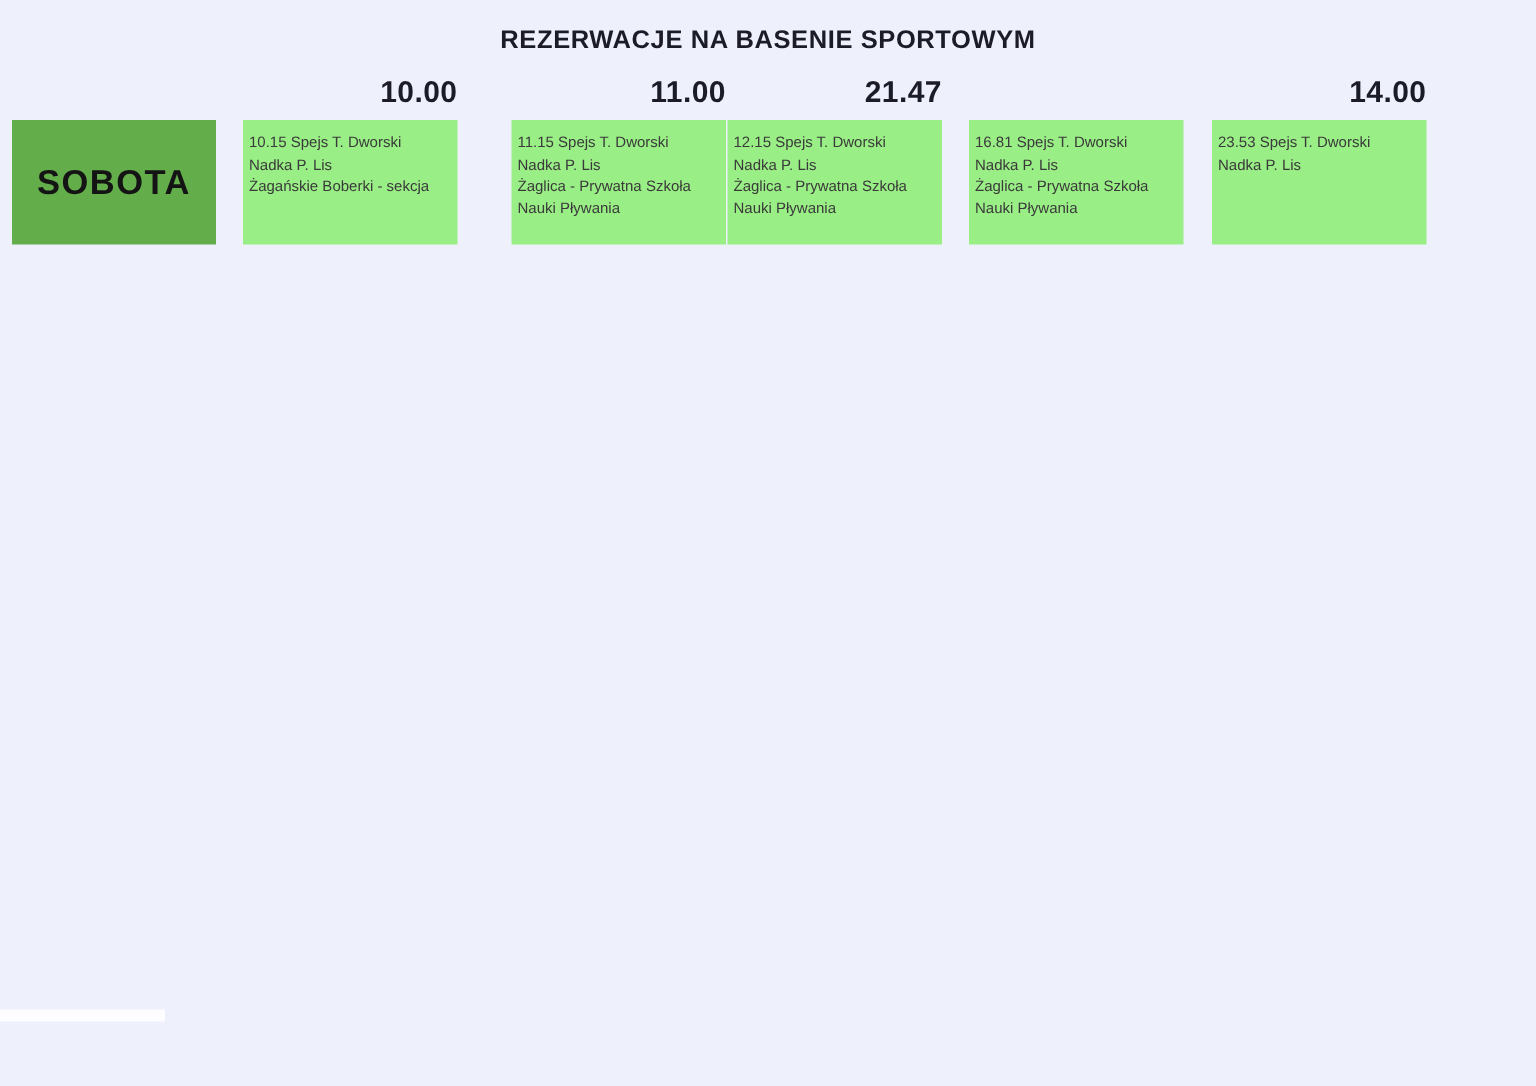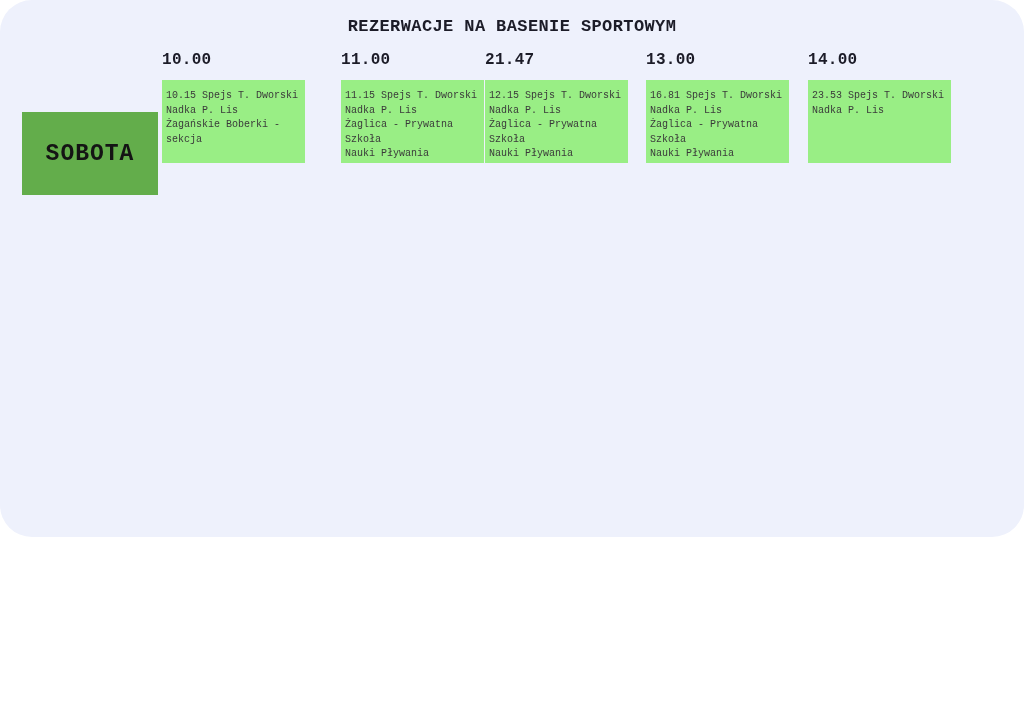--- a/index.html
+++ b/index.html
@@ -1,58 +1,56 @@
 <!DOCTYPE html>
 <html><head>
 <meta charset="utf-8">
 <style>
   html, body { margin: 0; padding: 0; }
   #stage {
     position: relative;
     width: 1024px;
-    height: 537px;
+    height: 724px;
     overflow: hidden;
     background: var(--bg, #eef1fc);
-    font-family: Liberation Mono, monospace;
-    border-radius: 32px;
+    font-family: Liberation Sans, sans-serif;
   }
   .page-title {
     position: absolute;
     top: 17px; left: 0;
     width: 1024px;
     text-align: center;
     font-size: 17px;
     font-weight: bold;
     letter-spacing: 0.4px;
     color: var(--ink, #1c1c28);
   }
   .time-header {
     position: absolute;
     top: 51px;
     width: 143px;
     height: 24px;
-    text-align: left;
-    font-size: 16px;
+    text-align: right;
+    font-size: 20px;
     font-weight: bold;
     letter-spacing: 0.3px;
     color: var(--ink, #1c1c28);
   }
   .day-cell {
     position: absolute;
-    left: 22px; top: 80px;
+    left: 8px; top: 80px;
     width: 136px; height: 83px;
     background: var(--day-green, #63ad4b);
     display: flex;
     align-items: center;
     justify-content: center;
     font-size: 23px;
     font-weight: bold;
     letter-spacing: 1px;
     color: #141414;
-    margin-top: 32px;
   }
   .slot-cell {
     position: absolute;
     top: 80px;
     width: 143px; height: 83px;
     box-sizing: border-box;
     padding: 9px 4px 0 4px;
     background: var(--slot-green, #99ee85);
     text-align: left;
     font-size: 10px;
@@ -74,21 +72,20 @@
 </head>
 <body>
 
 <div id="stage" style="--bg: #eef1fc; --day-green: #63ad4b; --slot-green: #99ee85; --ink: #1c1c28; --cell-ink: #3a3a3a; --bar: #fdfdff;">
 
   <div class="page-title">REZERWACJE NA BASENIE SPORTOWYM</div>
 
   <div class="time-header col0">10.00</div>
   <div class="time-header col1">11.00</div>
   <div class="time-header col2">21.47</div>
-  <div class="time-header col3">13.00</div>
   <div class="time-header col4">14.00</div>
 
   <div class="day-cell">
     <span>SOBOTA</span>
   </div>
 
   <div class="slot-cell col0">
     <div>10.15 Spejs T. Dworski</div>
     <div>Nadka P. Lis</div>
     <div>Żagańskie Boberki - sekcja</div>

